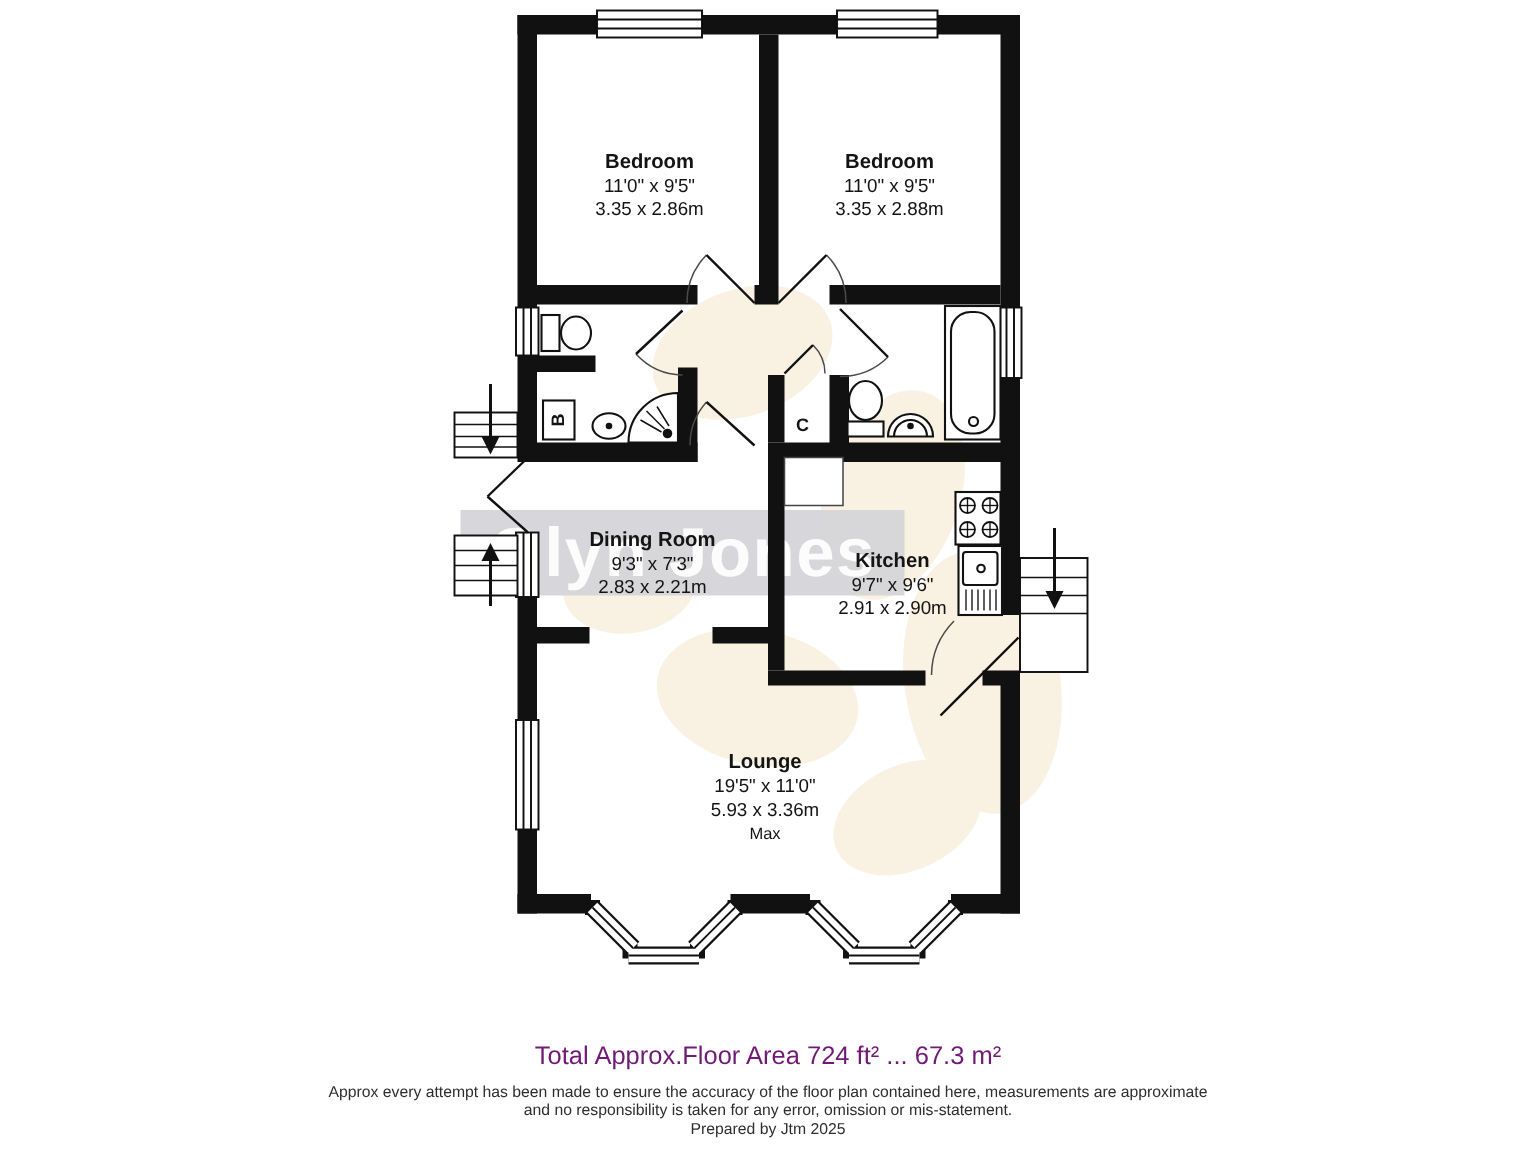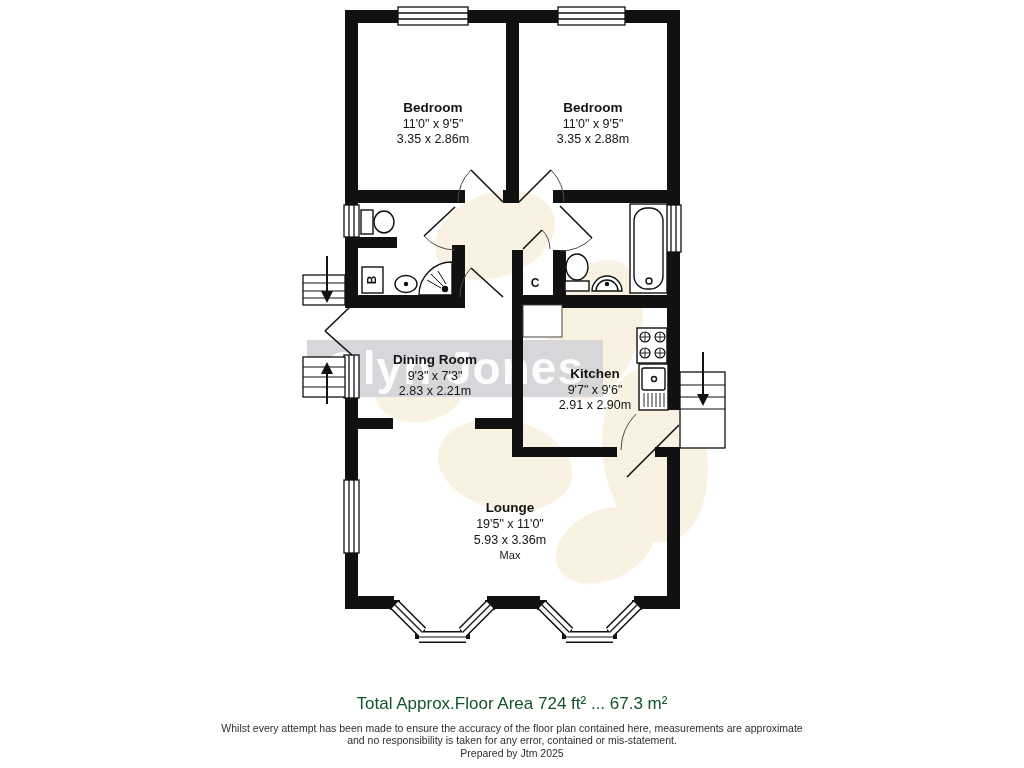--- a/index.html
+++ b/index.html
@@ -4,21 +4,21 @@
 <style>
   html,body{margin:0;padding:0;background:#ffffff;}
   .page{position:relative;width:1024px;height:768px;background:#ffffff;overflow:hidden;
         font-family:"Liberation Sans",sans-serif;}
   svg text{font-family:"Liberation Sans",sans-serif;fill:#141414;}
   .room-name{font-size:13.5px;font-weight:bold;}
   .room-dim{font-size:12.5px;}
   .room-note{font-size:11px;}
   .marker-text{font-size:12px;font-weight:bold;}
   .wm-text{font-size:46px;font-weight:bold;letter-spacing:1px;fill:rgba(255,255,255,0.92);}
-  .footer{position:absolute;left:0;width:1024px;text-align:center;color:#14532d;}
+  .footer{position:absolute;left:0;width:1024px;text-align:center;color:#701a75;}
   .footer-total{top:694px;font-size:17px;}
   .footer-disc{top:722px;font-size:10.5px;line-height:12.3px;color:#2e2e2e;}
 </style>
 </head>
 <body>
 
 <div class="page">
 
 <svg width="1024" height="768" viewBox="0 0 1024 768">
 
@@ -306,17 +306,17 @@
       <text class="room-note" x="510" y="559">Max</text>
     </g>
     <text class="marker-text" x="372" y="284" transform="rotate(-90 372 280)">B</text>
     <text class="marker-text" x="535" y="287">C</text>
   </g>
 </svg>
 
   
   <div class="footer footer-total">Total Approx.Floor Area 724 ft² ... 67.3 m²</div>
   <div class="footer footer-disc">
-    <div>Whilst every attempt has been made to ensure the accuracy of the floor plan contained here, measurements are approximate</div>
-    <div>and no responsibility is taken for any error, contained or mis-statement.</div>
+    <div>Approx every attempt has been made to ensure the accuracy of the floor plan contained here, measurements are approximate</div>
+    <div>and no responsibility is taken for any error, omission or mis-statement.</div>
     <div>Prepared by Jtm 2025</div>
   </div>
 </div>
 
 </body></html>

